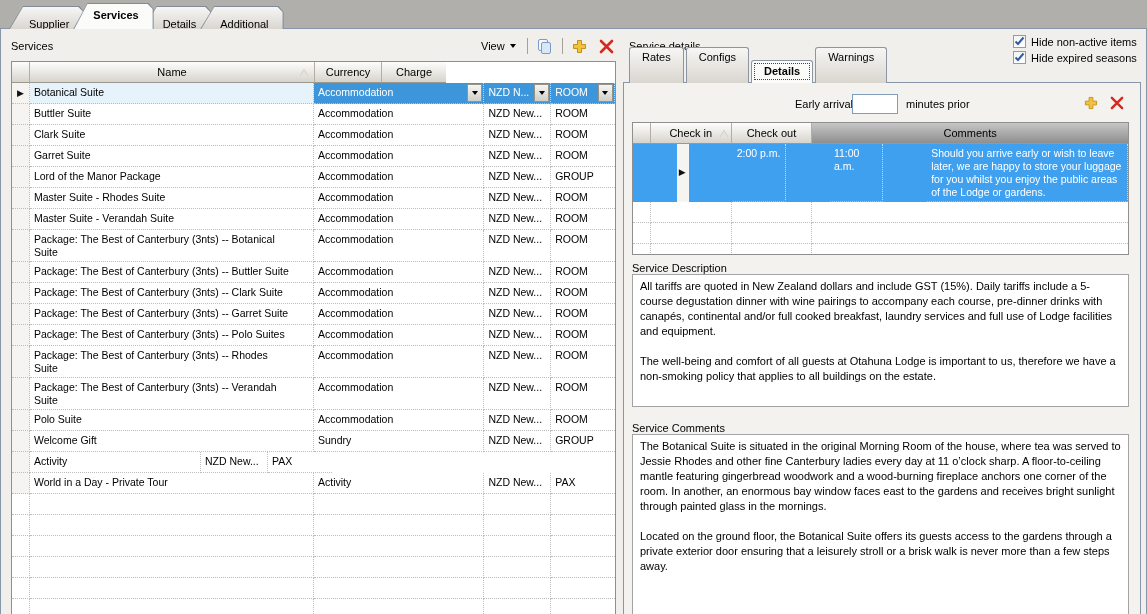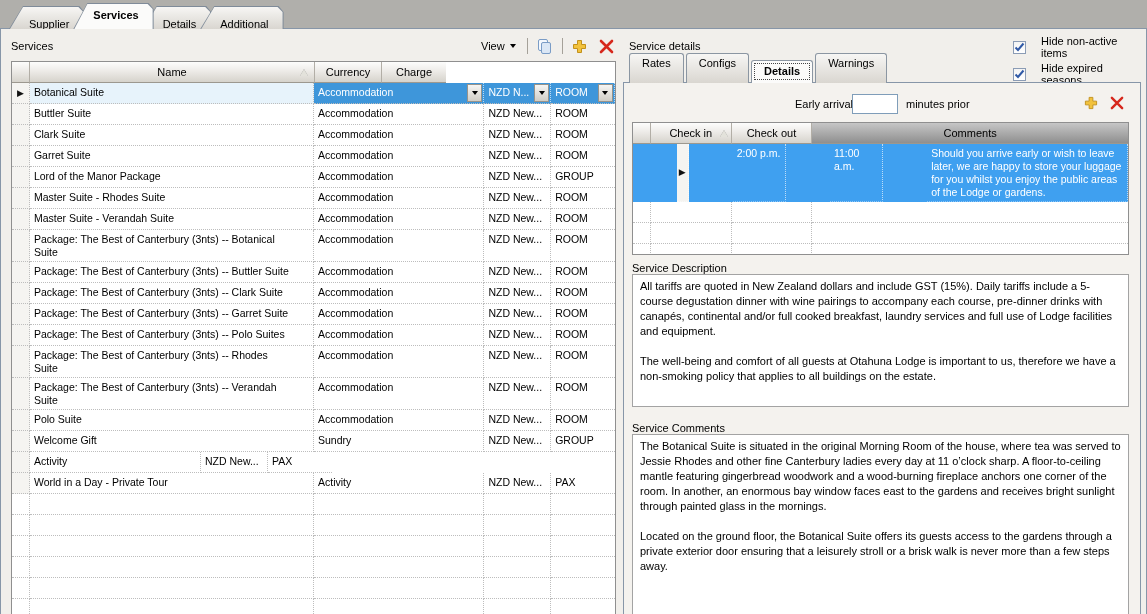--- a/index.html
+++ b/index.html
@@ -59,27 +59,27 @@
   .dd-btn i { width:0; height:0; border-left:3.5px solid transparent; border-right:3.5px solid transparent; border-top:4px solid #000; }
 
   
   .k-sel { width:18px; } .k-in { width:81px; } .k-out { width:81px; } .k-com { width:317px; border-right:none; }
   .row-hl { background:#3fa0f0; color:#fff; }
   .row-hl .cell { border-right:1px dotted rgba(255,255,255,.65); border-bottom:1px dotted rgba(255,255,255,.4); white-space:normal;margin-left:44px; }
   .row-hl .k-sel { background:#f5f4f1; color:#111; }
 
   
   .chk-group { position:absolute; left:1012px; top:6px; display:flex; flex-direction:column; gap:3px; }
-  .chk-row { display:flex; align-items:center; gap:15px; cursor:pointer; }
+  .chk-row { display:flex; align-items:center; gap:5px; cursor:pointer; }
   .chk-box { width:13px; height:13px; border:1px solid #8b9cb5; background:linear-gradient(#f4f4f4,#fff);
              display:flex; align-items:center; justify-content:center; }
   .chk-box svg { display:block; }
 
   .sub-tabs { position:absolute; left:628px; top:31px; height:23px; display:flex; align-items:flex-end; z-index:3; }
-  .stab { height:30px; padding:3px 12px 0 12px; margin-right:2px; background:linear-gradient(#f7f6f4,#d9d6d0);
+  .stab { height:36px; padding:3px 12px 0 12px; margin-right:2px; background:linear-gradient(#f7f6f4,#d9d6d0);
           border:1px solid #8b96a2; border-bottom:none; border-radius:3px 3px 0 0; cursor:pointer; }
   .stab.active { height:23px; background:#fbfbfa; font-weight:bold; padding-top:4px; outline:1px dotted #444; outline-offset:-4px; position:relative; z-index:4; }
 
   .tab-page { position:absolute; left:622px; top:53px; width:518px; height:533px; background:#f4f2ee; border:1px solid #8796a8; }
   .tp-label { position:absolute; }
   .early-input { position:absolute; left:228px; top:11px; width:46px; height:20px; border:1px solid #7f9db9; background:#fff;
                  font-family:inherit; font-size:11px; padding:2px 4px; }
   .icon-abs { position:absolute; width:18px; height:18px; display:flex; align-items:center; justify-content:center; cursor:pointer; }
 
   .textbox { position:absolute; left:8px; width:497px; background:#fff; border:1px solid #a3a3a3;

